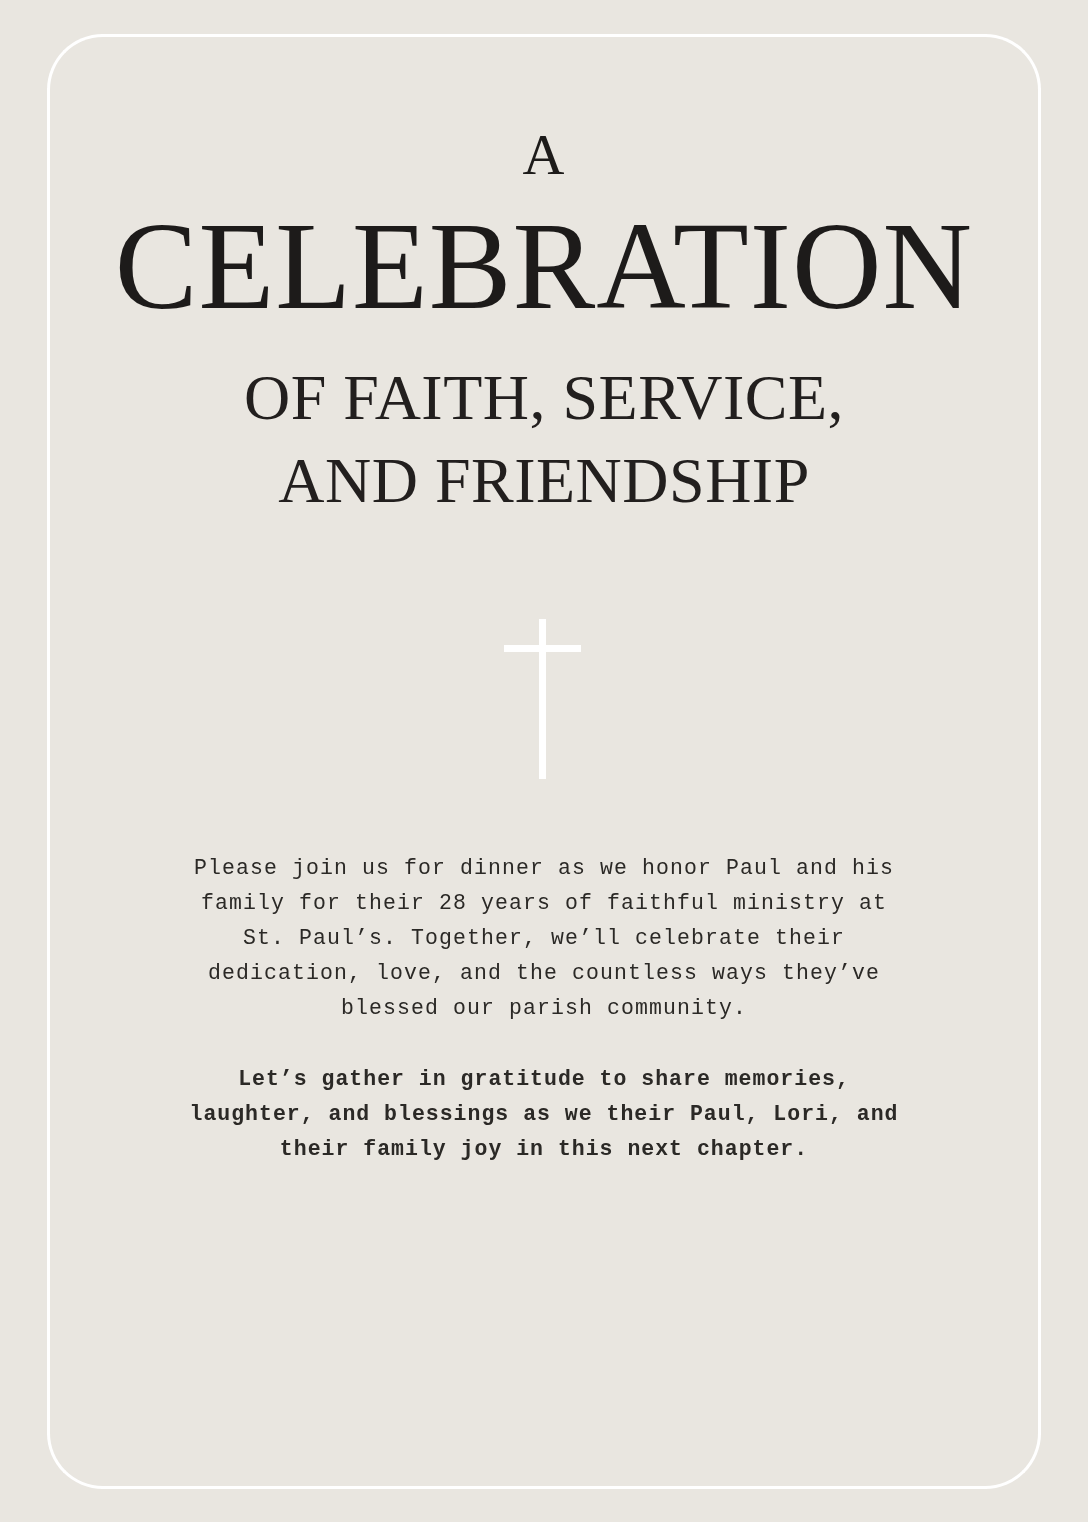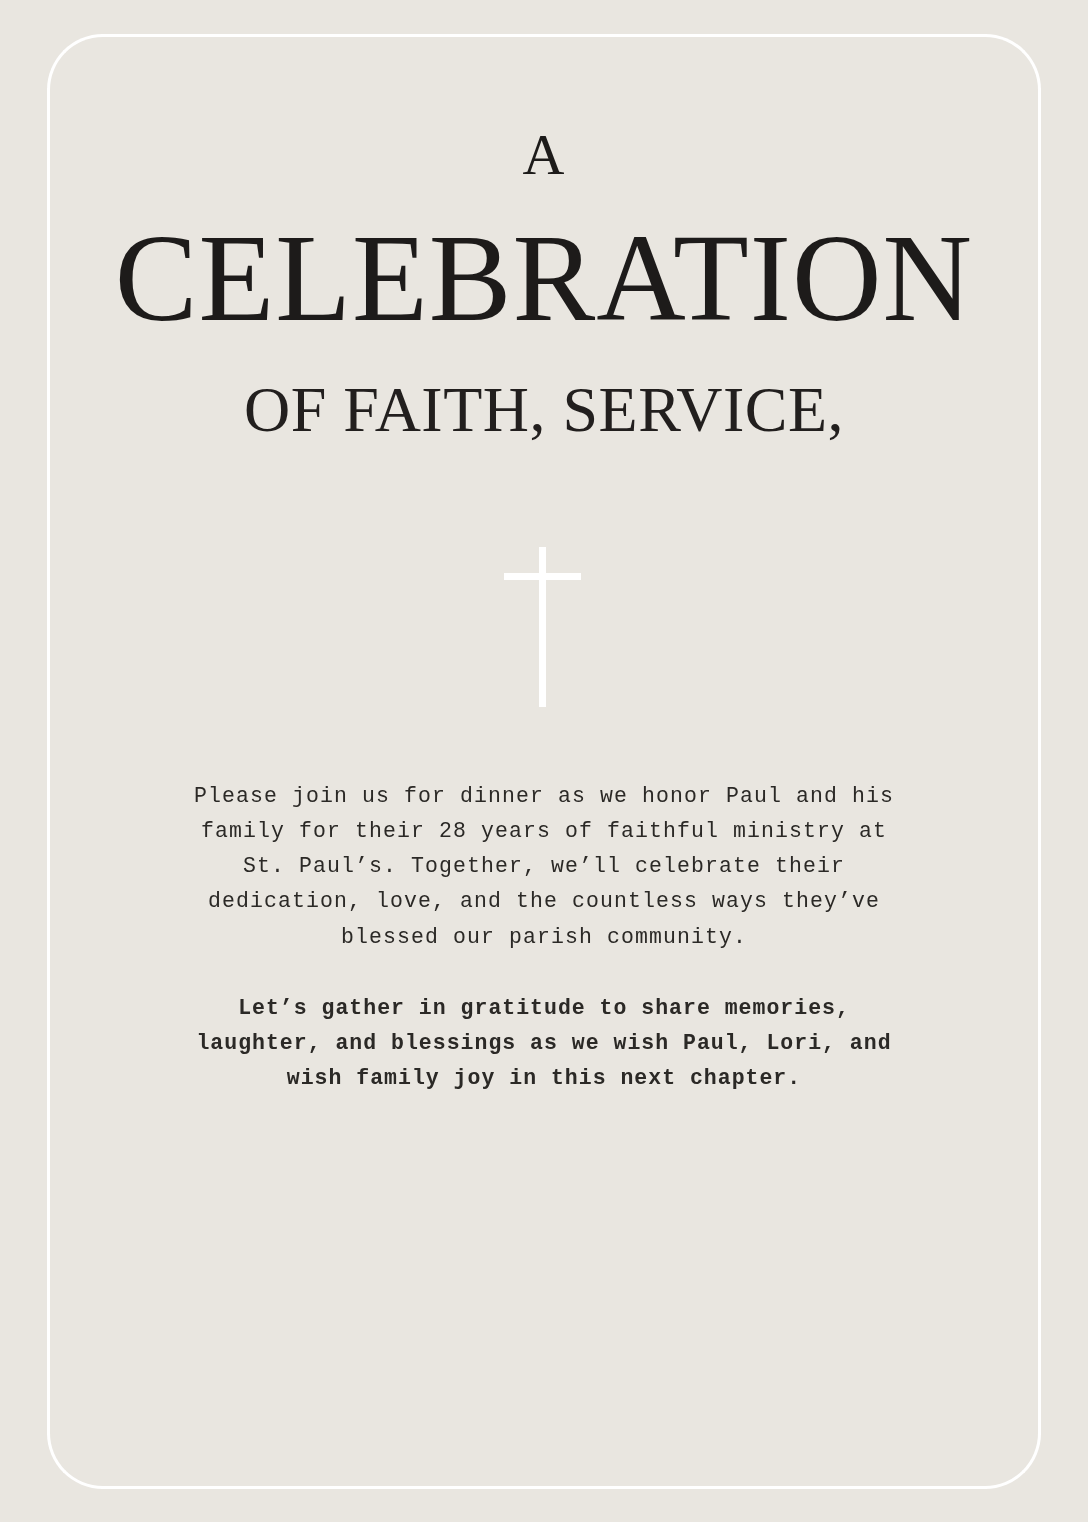--- a/index.html
+++ b/index.html
@@ -64,21 +64,21 @@
   .title-a {
     margin-top: 92px;
     font-size: 58px;
     line-height: 1;
     letter-spacing: 1px;
     font-weight: 400;
     color: #1d1b1a;
   }
 
   .title-main {
-    margin-top: 30px;
+    margin-top: 18px;
     font-size: 124px;
     line-height: 1.05;
     letter-spacing: 1px;
     font-weight: 400;
     color: #1d1b1a;
     white-space: nowrap;
   }
 
   .title-sub {
     margin-top: 24px;
@@ -131,28 +131,29 @@
   </div>
 
   <div class="content">
 
     <div class="title-a">A</div>
 
     <div class="title-main">CELEBRATION</div>
 
     <div class="title-sub">
       <span class="ln">OF FAITH, SERVICE,</span>
+      <span class="ln">AND FRIENDSHIP</span>
     </div>
 
     <div class="cross-wrap">
       <svg width="120" height="160" viewBox="0 0 120 160">
         <rect x="55" y="0" width="7" height="160" fill="#ffffff"></rect>
         <rect x="20" y="26" width="77" height="7" fill="#ffffff"></rect>
       </svg>
     </div>
 
     <div class="body-block">
       <p class="para">Please join us for dinner as we honor Paul and his family for their 28 years of faithful ministry at St. Paul’s. Together, we’ll celebrate their dedication, love, and the countless ways they’ve blessed our parish community.</p>
-      <p class="para last">Let’s gather in gratitude to share memories, laughter, and blessings as we wish Paul, Lori, and wish family joy in this next chapter.</p>
+      <p class="para last">Let’s gather in gratitude to share memories, laughter, and blessings as we their Paul, Lori, and their family joy in this next chapter.</p>
     </div>
 
   </div>
 </div>
 
 </body></html>

